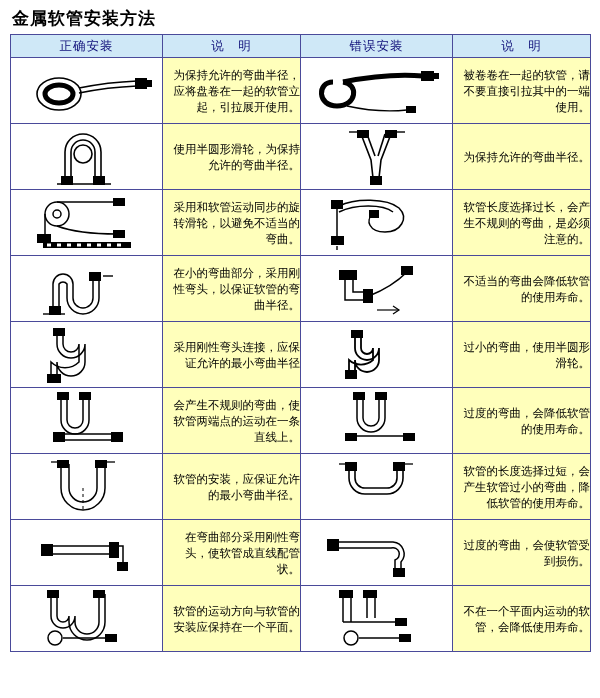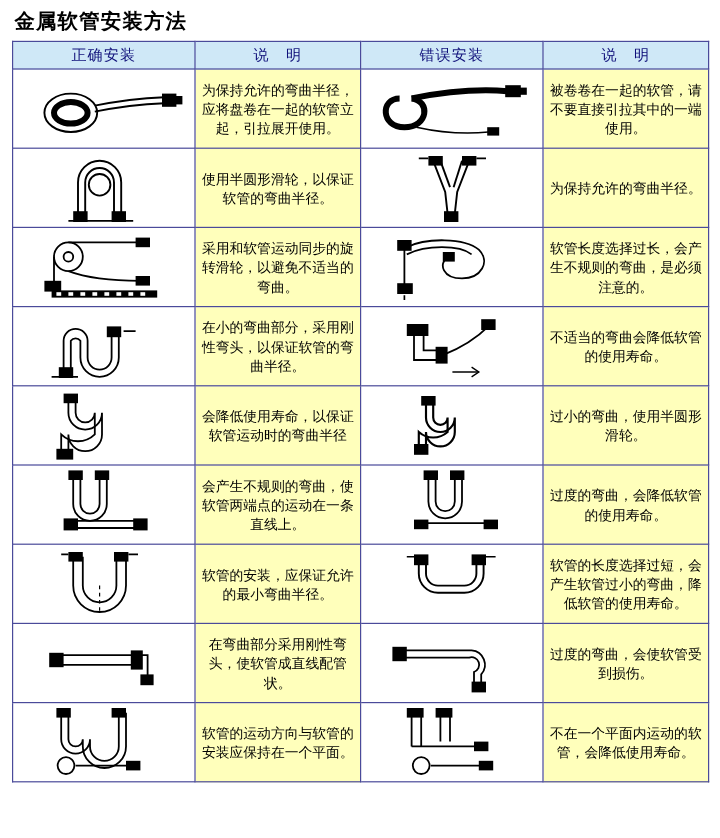--- a/index.html
+++ b/index.html
@@ -55,21 +55,21 @@
     text-align: center;
     height: 65px;
     padding: 2px 0;
   }
   td.txt-cell {
     background: #ffffbb;
     color: #000000;
     font-size: 11.5px;
     line-height: 16px;
     padding: 4px 7px;
-    text-align: center;
+    text-align: right;
   }
   .fig {
     width: 148px;
     height: 62px;
     display: block;
     margin: 0 auto;
   }
   .fig svg { display: block; }
 </style>
 </head>
@@ -138,21 +138,21 @@
                 <path d="M52 54 L52 26 A18 18 0 0 1 88 26 L88 54"></path>
                 <path d="M58 54 L58 26 A12 12 0 0 1 82 26 L82 54"></path>
                 <circle cx="70" cy="28" r="9"></circle>
               </g>
               <rect x="48" y="50" width="12" height="9" fill="#000"></rect>
               <rect x="80" y="50" width="12" height="9" fill="#000"></rect>
               <line x1="44" y1="58" x2="98" y2="58" stroke="#000" stroke-width="1.4"></line>
             </svg>
           </div>
         </td>
-        <td class="txt-cell">使用半圆形滑轮，以保证软管的弯曲半径。</td>
+        <td class="txt-cell">使用半圆形滑轮，为保持允许的弯曲半径。</td>
         <td class="img-cell">
           <div class="fig">
             <svg viewBox="0 0 148 62" width="148" height="62">
               <g fill="none" stroke="#000" stroke-width="1.6">
                 <path d="M58 8 L68 34 L70 52"></path>
                 <path d="M88 8 L78 34 L76 52"></path>
                 <path d="M64 8 L72 30"></path>
                 <path d="M82 8 L75 30"></path>
               </g>
               <rect x="54" y="4" width="12" height="8" fill="#000"></rect>
@@ -258,21 +258,21 @@
             <svg viewBox="0 0 148 62" width="148" height="62">
               <g fill="none" stroke="#000" stroke-width="1.5">
                 <path d="M44 8 L44 20 A14 14 0 0 0 72 20 L72 38 A14 14 0 0 1 44 38 L44 54"></path>
                 <path d="M50 8 L50 20 A8 8 0 0 0 66 20 L66 38 A20 20 0 0 1 38 38 L38 54"></path>
               </g>
               <rect x="40" y="4" width="12" height="8" fill="#000"></rect>
               <rect x="34" y="50" width="14" height="9" fill="#000"></rect>
             </svg>
           </div>
         </td>
-        <td class="txt-cell">会降低使用寿命，以保证软管运动时的弯曲半径</td>
+        <td class="txt-cell">采用刚性弯头连接，应保证允许的最小弯曲半径</td>
         <td class="img-cell">
           <div class="fig">
             <svg viewBox="0 0 148 62" width="148" height="62">
               <g fill="none" stroke="#000" stroke-width="1.8">
                 <path d="M52 10 L52 24 A12 12 0 0 0 76 24 L76 36 A12 12 0 0 1 52 36 L52 48"></path>
                 <path d="M58 10 L58 24 A6 6 0 0 0 70 24 L70 36 A18 18 0 0 1 46 36 L46 48"></path>
               </g>
               <rect x="48" y="6" width="12" height="8" fill="#000"></rect>
               <rect x="42" y="46" width="12" height="9" fill="#000"></rect>
             </svg>

